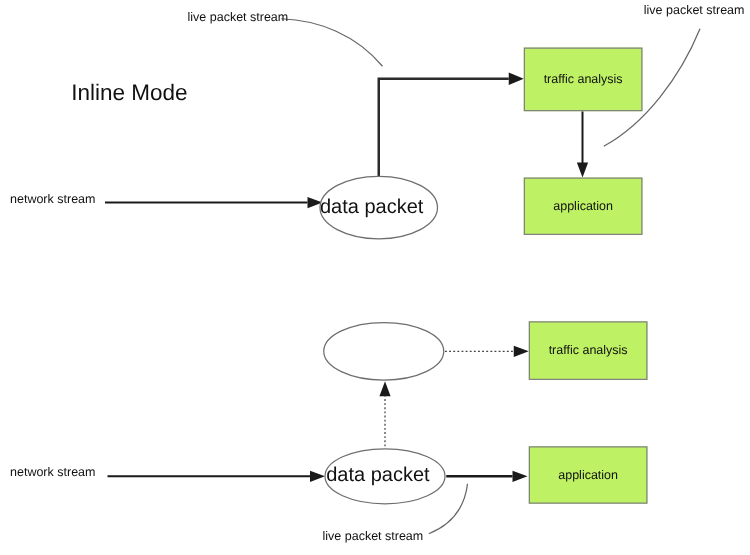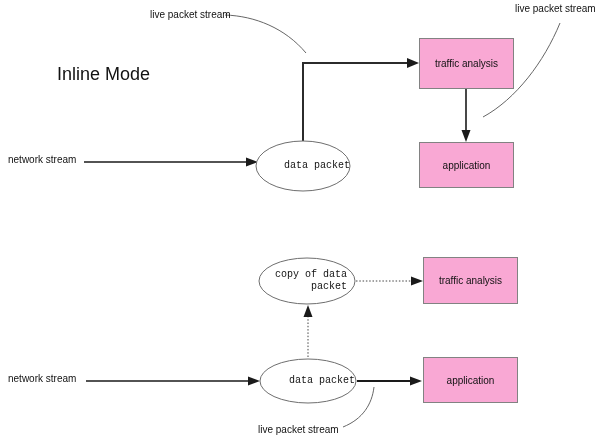--- a/index.html
+++ b/index.html
@@ -30,35 +30,34 @@
   .title {
     position: absolute;
     font-size: 18px;
     line-height: 30px;
     color: #111111;
     white-space: nowrap;
   }
   .node-box {
     position: absolute;
     border: 1px solid #828282;
-    background: #f9a8d4;
+    background: #bef264;
     display: flex;
     align-items: center;
     justify-content: center;
     font-size: 10px;
     color: #111111;
     box-sizing: border-box;
   }
   .ellipse-label {
     position: absolute;
-    font-size: 10px;
+    font-size: 16px;
     line-height: 12px;
     color: #111111;
-    text-align: right;
-    font-family: Liberation Mono, monospace;
+    text-align: left;
   }
 </style>
 </head>
 <body>
 
 <div class="canvas">
 
   <svg class="layer" width="600" height="444" viewBox="0 0 600 444">
 
     <path d="M 225,15 C 255,16 285,28 306,53" fill="none" stroke="#666666" stroke-width="1"></path>
@@ -117,21 +116,20 @@
 
   <div class="label" style="left:8px; top:154px;">network stream</div>
 
   <div class="ellipse-label" style="left:256px; top:160px; width:94px;">data packet</div>
 
   <div class="node-box" style="left:419px; top:38px; width:95px; height:51px;">traffic analysis</div>
 
   <div class="node-box" style="left:419px; top:142px; width:95px; height:46px;">application</div>
 
 
-  <div class="ellipse-label" style="left:267px; top:269px; width:80px;">copy of data packet</div>
 
   <div class="label" style="left:8px; top:373px;">network stream</div>
 
   <div class="ellipse-label" style="left:261px; top:375px; width:94px;">data packet</div>
 
   <div class="node-box" style="left:423px; top:257px; width:95px; height:47px;">traffic analysis</div>
 
   <div class="node-box" style="left:423px; top:357px; width:95px; height:46px;">application</div>
 
   <div class="label" style="left:258px; top:424px;">live packet stream</div>

